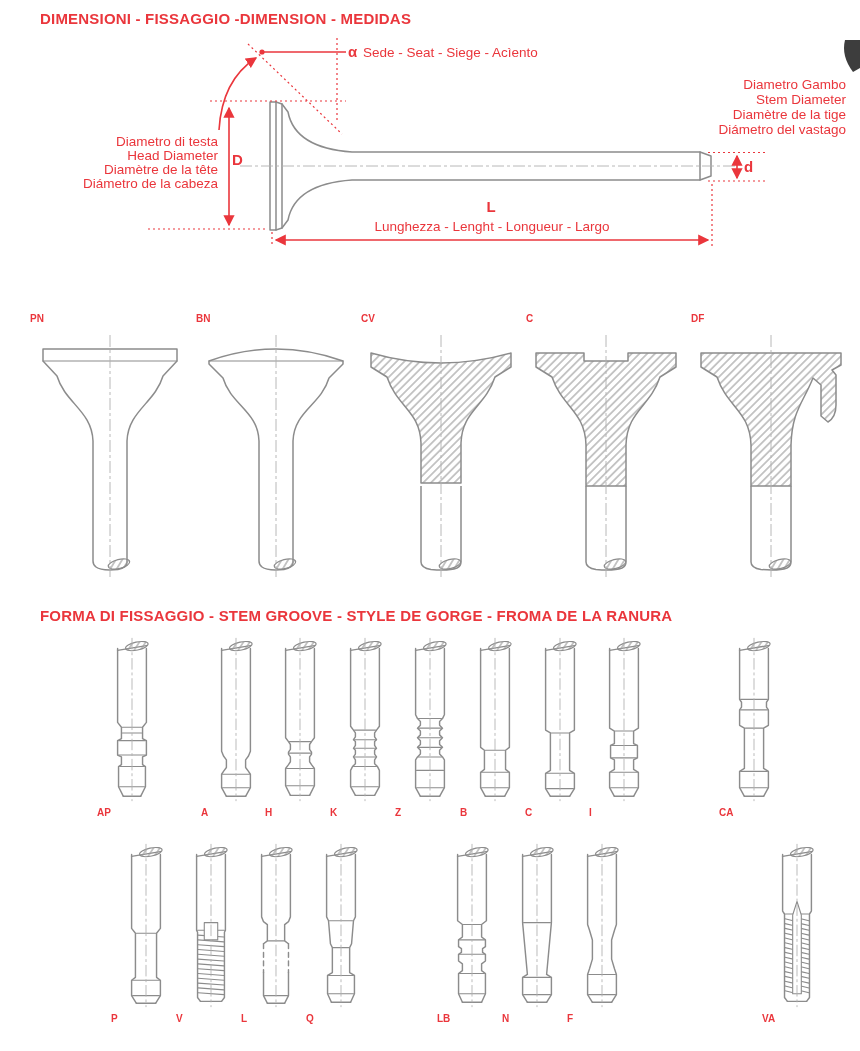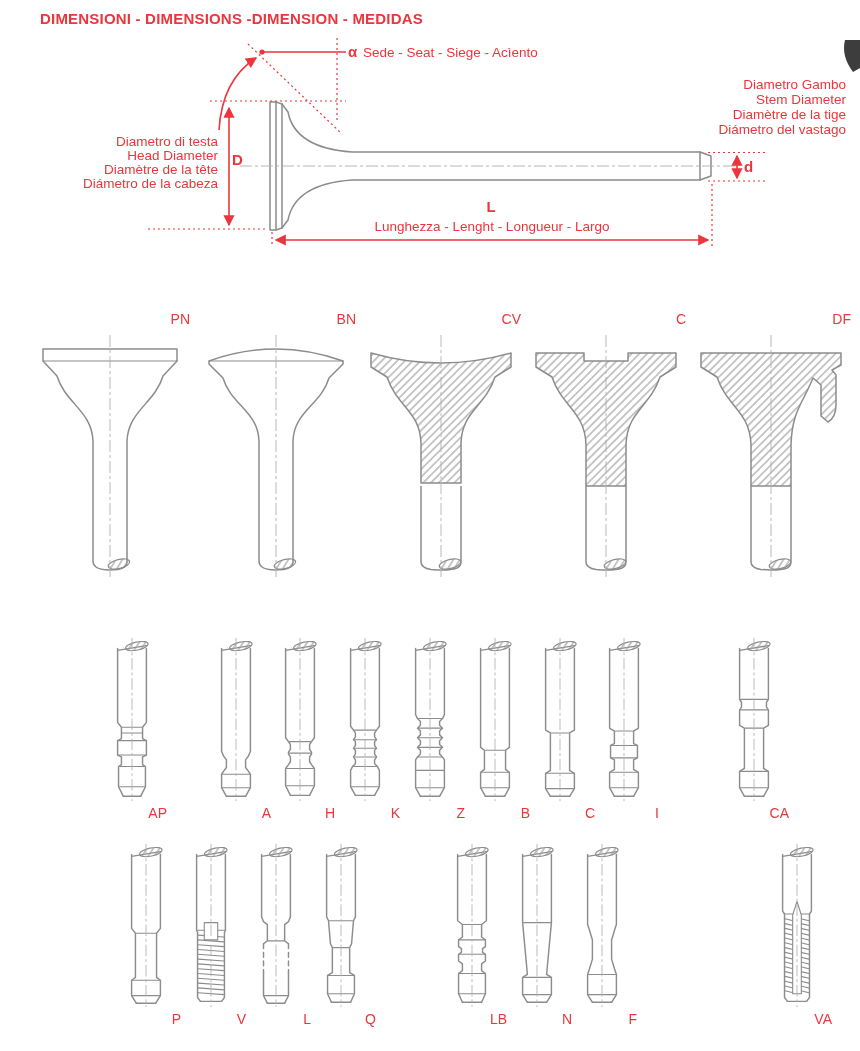--- a/index.html
+++ b/index.html
@@ -3,21 +3,21 @@
 <meta charset="utf-8">
 <style>
   html,body{margin:0;padding:0;background:#fff;}
   #page{position:relative;width:860px;height:1051px;background:#fff;overflow:hidden;
         font-family:"Liberation Sans",sans-serif;}
   .sec-title{position:absolute;left:40px;color:#ea363c;font-weight:bold;font-size:15px;
              letter-spacing:.2px;white-space:nowrap;}
   .row-wrap{position:absolute;inset:0;}
   .head-cell{position:absolute;width:160px;text-align:center;}
   .stem-cell{position:absolute;width:70px;text-align:center;}
-  .fig-label{color:#ea363c;font-weight:normal;font-size:14px;text-align:right;line-height:18px;}
+  .fig-label{color:#ea363c;font-weight:bold;font-size:10px;text-align:left;line-height:18px;}
   .head-cell svg,.stem-cell svg{display:block;margin-top:3px;}
   
   .ol{stroke:#8c8c8c;stroke-width:1.5;fill:none;stroke-linejoin:round;stroke-linecap:round;}
   .olf{stroke:#8c8c8c;stroke-width:1.5;fill:#fff;stroke-linejoin:round;}
   .olh{stroke:#8c8c8c;stroke-width:1.5;fill:url(#hp);stroke-linejoin:round;}
   .thin{stroke-width:1.15;}
   .cl{stroke:#b0b0b0;stroke-width:.9;stroke-dasharray:12 3 3 3;fill:none;}
   .rdot{stroke:#ea363c;stroke-width:1.2;stroke-dasharray:2 3;fill:none;}
   .rsol{stroke:#ea363c;stroke-width:1.6;fill:none;}
   .rtxt{fill:#ea363c;font-size:13.5px;font-family:"Liberation Sans",sans-serif;}
@@ -32,21 +32,21 @@
       <line x1="2.75" y1="0" x2="2.75" y2="5.5" stroke="#9a9a9a" stroke-width="1.1"></line>
     </pattern>
     <marker id="ar" viewBox="0 0 8 8" markerWidth="7" markerHeight="7" refX="7" refY="4" orient="auto-start-reverse">
       <path d="M0 0 L8 4 L0 8 Z" fill="#ea363c"></path>
     </marker>
   </defs>
 </svg>
 
 <div id="page">
 
-  <div class="sec-title" style="top:10px">DIMENSIONI - DIMENSIONS -DIMENSION - MEDIDAS</div>
+  <div class="sec-title" style="top:10px">DIMENSIONI - FISSAGGIO -DIMENSION - MEDIDAS</div>
 
   <svg viewBox="0 0 860 268" width="860" height="268" style="position:absolute;left:0;top:0">
 
     <g>
       <path class="ol" d="M270 102 H276 V230 H270 Z"></path>
       <path class="ol" d="M276 102 L282 104 V228 L276 230"></path>
       <path class="ol" d="M282 104 L288 112 Q295 148 352 152 H700"></path>
       <path class="ol" d="M282 228 L288 220 Q295 184 352 180 H700"></path>
       <path class="ol" d="M700 152 L711 156 L711 176 L700 180 Z"></path>
       <line class="cl" x1="240" y1="166" x2="738" y2="166"></line>
@@ -141,20 +141,21 @@
           <path class="olf" d="M60 155 V231 Q60 237 70 238.5 Q88 240 96 237 Q100 235 100 231 V155"></path>
           <path class="olh" d="M10 22 H150 V34 L141 39 L145 44 V74 Q145 86 137 91 L130 85 V54 L122 47 C112 72 101 80 100 114 V155 H60 V114 C59 80 36 76 26 46 L10 36 Z"></path>
           <g transform="rotate(-14 89 233)">
             <ellipse cx="89" cy="233" rx="11" ry="4.5" class="olh thin"></ellipse>
           </g>
           <line class="cl" x1="80" y1="4" x2="80" y2="246"></line>
         </svg>
       </div>
     </div>
 
+  <div class="sec-title" style="top:607px">FORMA DI FISSAGGIO - STEM GROOVE - STYLE DE GORGE - FROMA DE LA RANURA</div>
   <div class="row-wrap">
       <div class="stem-cell" style="left: 97px; top: 633px;">
         <svg viewBox="0 0 70 175" width="70" height="168">
           <polyline class="ol" points="20,13 20,90 24,95 24,107 20,109 20,124 24,126 24,134 21,136 21,157 26,167"></polyline>
           <polyline class="ol" points="50,13 50,90 46,95 46,107 50,109 50,124 46,126 46,134 49,136 49,157 44,167"></polyline>
           <line class="ol" x1="20" y1="15" x2="50" y2="10"></line>
           <line class="ol" x1="26" y1="167" x2="44" y2="167"></line>
           <line class="ol thin" x1="25" y1="95" x2="45" y2="95"></line>
           <line class="ol thin" x1="25" y1="101" x2="45" y2="101"></line>
           <line class="ol thin" x1="21" y1="109" x2="49" y2="109"></line>

